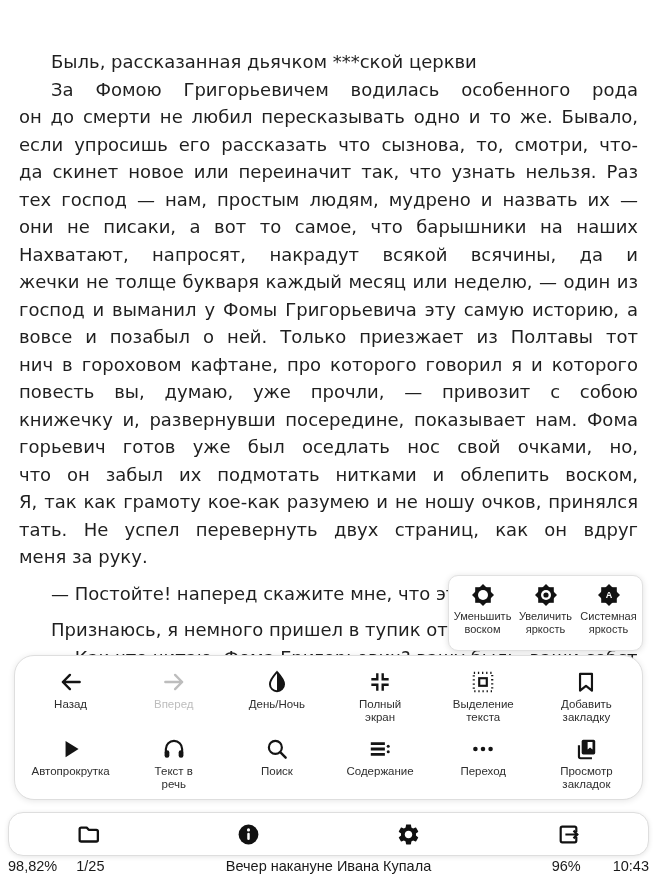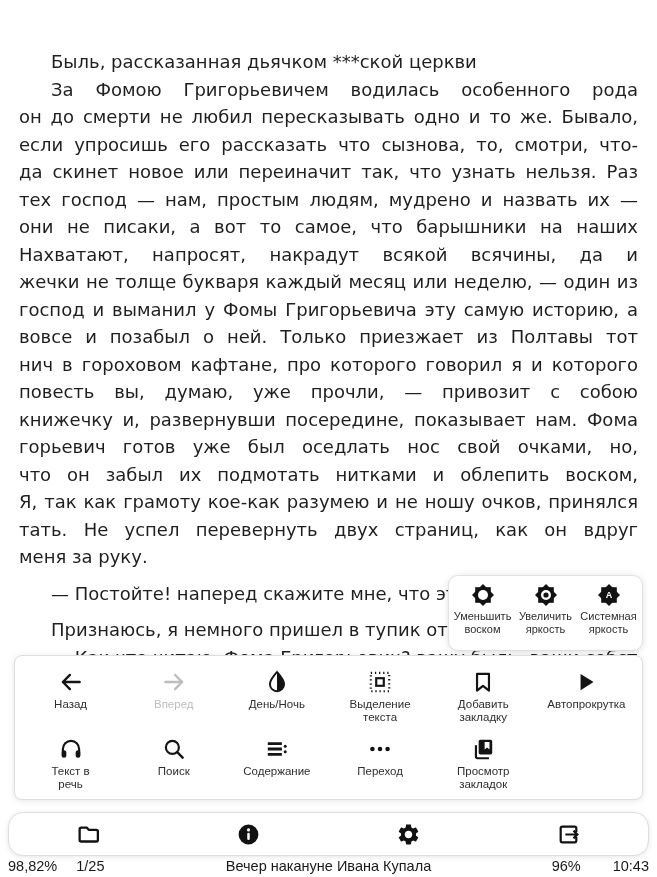--- a/index.html
+++ b/index.html
@@ -28,21 +28,21 @@
                 box-shadow:0 1px 6px rgba(0,0,0,.13);
                 display:flex; padding:7px 2px 4px; z-index:15; }
   .pp-item { flex:1; display:flex; flex-direction:column; align-items:center;
              gap:3px; color:#121212; cursor:pointer; }
   .pp-item .ic svg { width:24px; height:24px; }
   .pp-item .lbl { font:11px/12.5px "Liberation Sans", sans-serif; text-align:center;
                   white-space:pre-line; color:#2e2e2e; }
 
   
   .toolbar { position:absolute; left:14px; right:14px; top:655px; height:145px;
-             background:#fff; border:1px solid #dedede; border-radius:8px;
+             background:#fff; border:1px solid #dedede; border-radius:20px;
              box-shadow:0 1px 6px rgba(0,0,0,.10);
              display:grid; grid-template-columns:repeat(6,1fr);
              grid-template-rows:1fr 1fr; padding:6px 4px 4px; z-index:20; }
   .tb-item { display:flex; flex-direction:column; align-items:center;
              padding-top:7px; gap:3px; color:#141414; cursor:pointer; }
   .tb-item .lbl { font:11.5px/13px "Liberation Sans", sans-serif; text-align:center;
                   white-space:pre-line; color:#2e2e2e; }
   .tb-item.disabled { color:#bdbdbd; cursor:default; }
   .tb-item.disabled .lbl { color:#bdbdbd; }
 
@@ -160,20 +160,29 @@
           <svg viewBox="0 0 24 24">
             <path d="M12 2.8C9 6.2 5.5 10 5.5 14a6.5 6.5 0 0 0 13 0c0-4-3.5-7.8-6.5-11.2Z" fill="none" stroke="currentColor" stroke-width="1.8"></path>
             <path d="M12 2.8c3 3.4 6.5 7.2 6.5 11.2A6.5 6.5 0 0 1 12 20.5Z" fill="currentColor"></path>
           </svg>
         </span>
         <div class="lbl">День/Ночь</div>
       </div>
       <div class="tb-item">
         <span class="ic">
           <svg viewBox="0 0 24 24">
+            <path d="M9.5 4v5.5H4M14.5 4v5.5H20M9.5 20v-5.5H4M14.5 20v-5.5H20" fill="none" stroke="currentColor" stroke-width="2.2"></path>
+          </svg>
+        </span>
+        <div class="lbl">Полный
+экран</div>
+      </div>
+      <div class="tb-item">
+        <span class="ic">
+          <svg viewBox="0 0 24 24">
             <rect x="3.5" y="3.5" width="17" height="17" fill="none" stroke="currentColor" stroke-width="2" stroke-dasharray="1.2 2.6"></rect>
             <rect x="8.5" y="8.5" width="7" height="7" fill="none" stroke="currentColor" stroke-width="2"></rect>
           </svg>
         </span>
         <div class="lbl">Выделение
 текста</div>
       </div>
       <div class="tb-item">
         <span class="ic">
           <svg viewBox="0 0 24 24">

